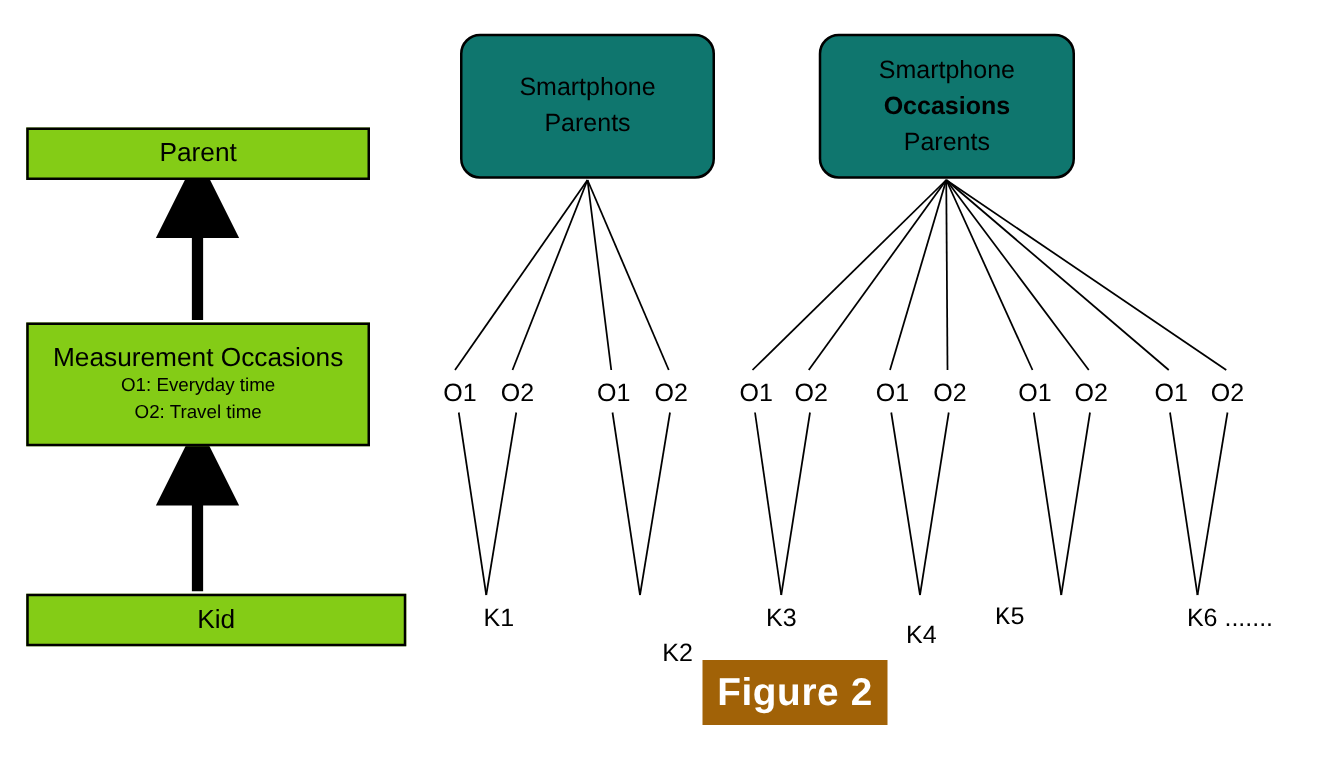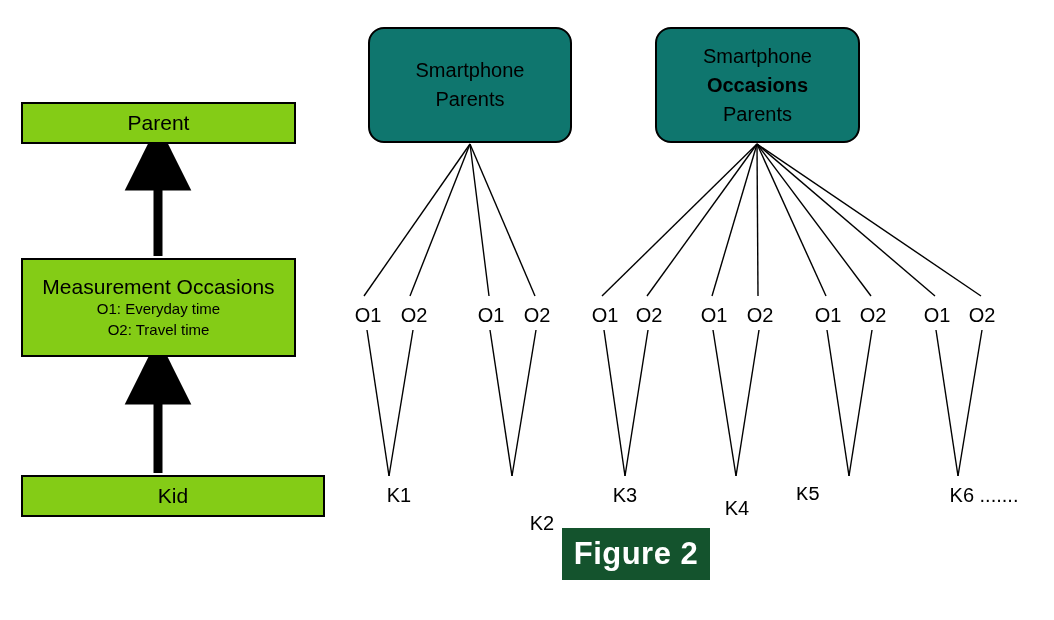--- a/index.html
+++ b/index.html
@@ -67,21 +67,21 @@
   .node-label {
     position: absolute;
     font-size: 20px;
     line-height: 1;
     white-space: nowrap;
     transform: translateX(-50%);
     text-align: center;
   }
   .fig-badge {
     position: absolute;
-    background: #14532d;
+    background: #a16207;
     color: #ffffff;
     font-size: 31px;
     font-weight: bold;
     display: flex;
     align-items: center;
     justify-content: center;
     letter-spacing: 0.5px;
   }
 </style>
 </head>

